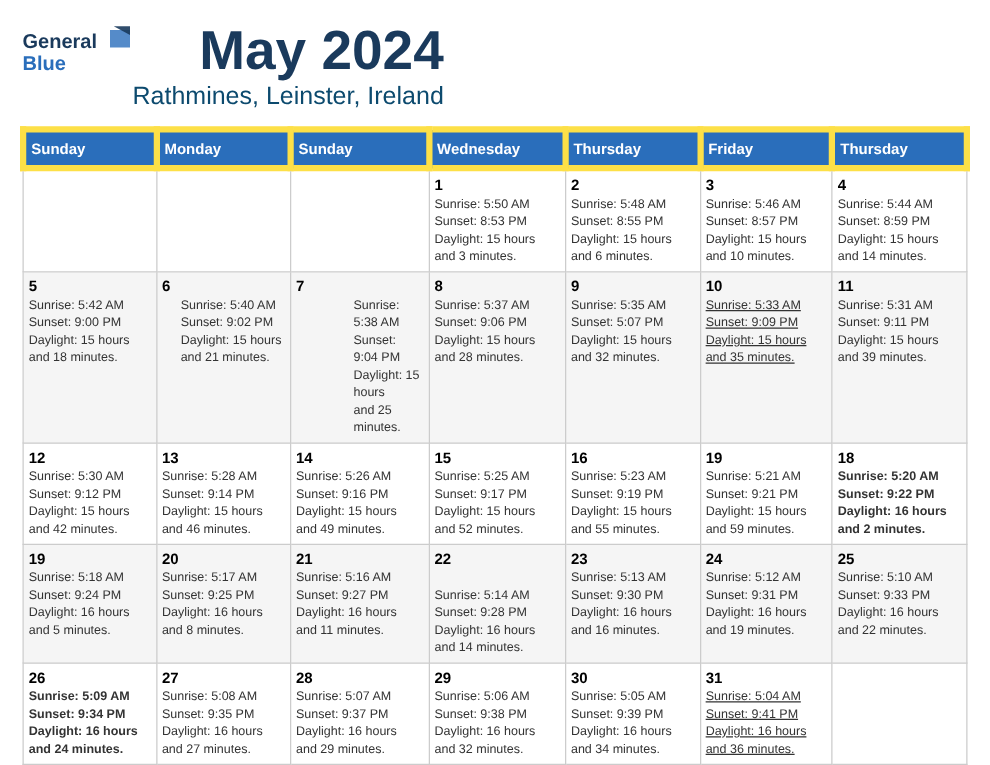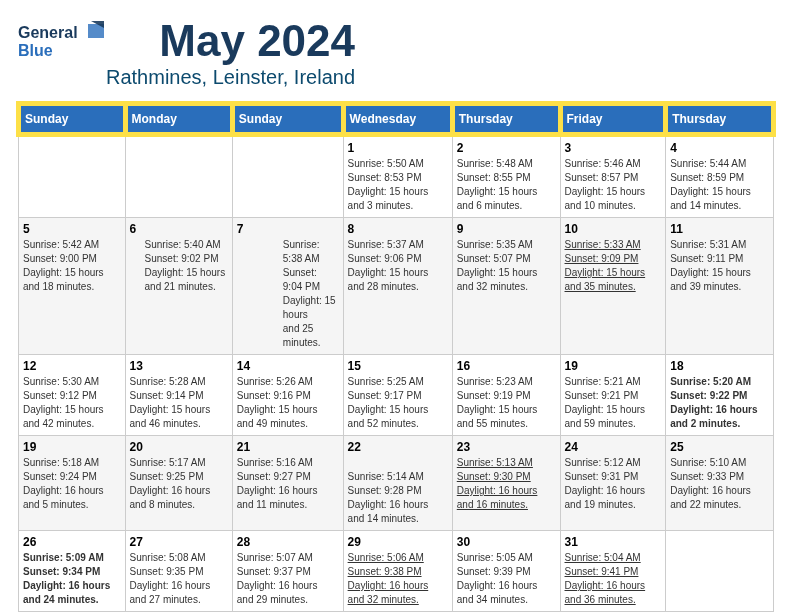--- a/index.html
+++ b/index.html
@@ -268,21 +268,21 @@
         </td>
         <td>
           <span class="day-number">22</span>
           <div class="day-info" style="white-space: pre-line; margin-top: 16px;">Sunrise: 5:14 AM
 Sunset: 9:28 PM
 Daylight: 16 hours
 and 14 minutes.</div>
         </td>
         <td>
           <span class="day-number">23</span>
-          <div class="day-info" style="white-space: pre-line; text-decoration: underline;">Sunrise: 5:13 AM
+          <div class="day-info" style="white-space: pre-line;">Sunrise: 5:13 AM
 Sunset: 9:30 PM
 Daylight: 16 hours
 and 16 minutes.</div>
         </td>
         <td>
           <span class="day-number">24</span>
           <div class="day-info" style="white-space: pre-line;">Sunrise: 5:12 AM
 Sunset: 9:31 PM
 Daylight: 16 hours
 and 19 minutes.</div>
@@ -312,21 +312,21 @@
         </td>
         <td>
           <span class="day-number">28</span>
           <div class="day-info" style="white-space: pre-line;">Sunrise: 5:07 AM
 Sunset: 9:37 PM
 Daylight: 16 hours
 and 29 minutes.</div>
         </td>
         <td>
           <span class="day-number">29</span>
-          <div class="day-info" style="white-space: pre-line; text-decoration: underline;">Sunrise: 5:06 AM
+          <div class="day-info" style="white-space: pre-line;">Sunrise: 5:06 AM
 Sunset: 9:38 PM
 Daylight: 16 hours
 and 32 minutes.</div>
         </td>
         <td>
           <span class="day-number">30</span>
           <div class="day-info" style="white-space: pre-line;">Sunrise: 5:05 AM
 Sunset: 9:39 PM
 Daylight: 16 hours
 and 34 minutes.</div>

